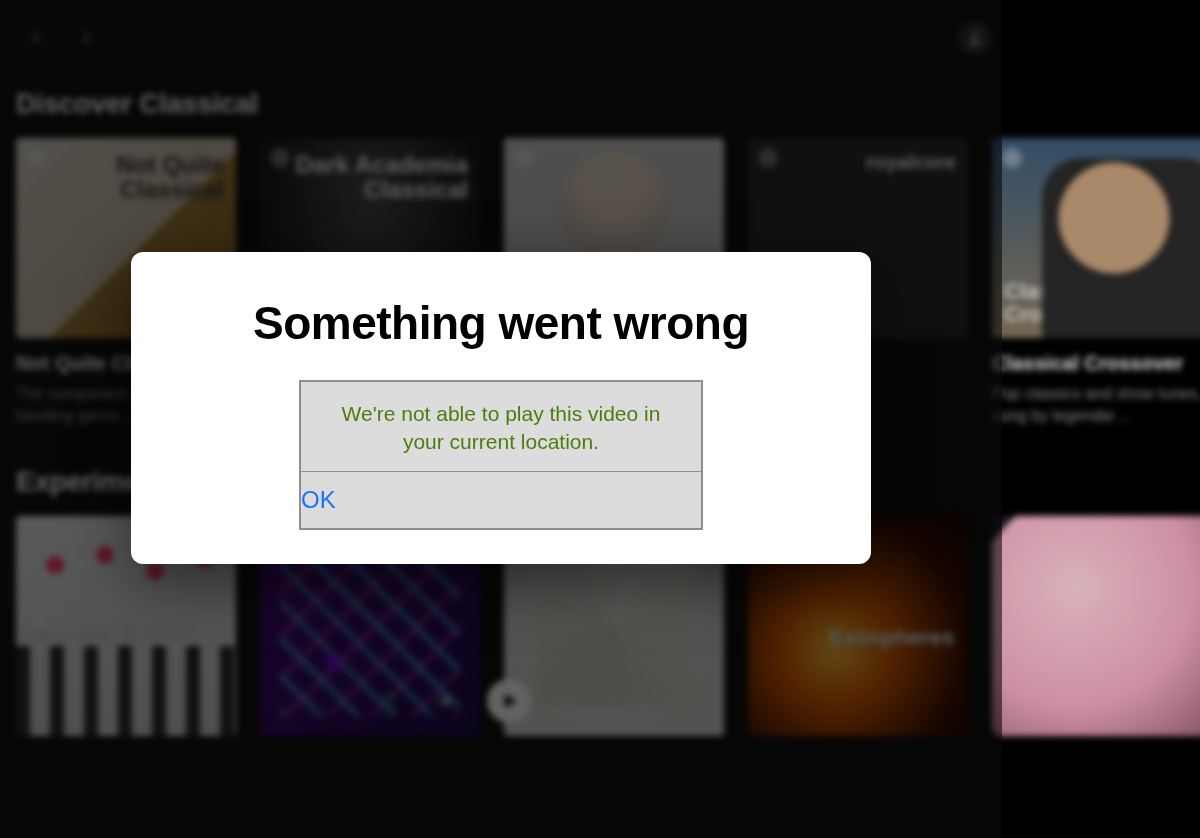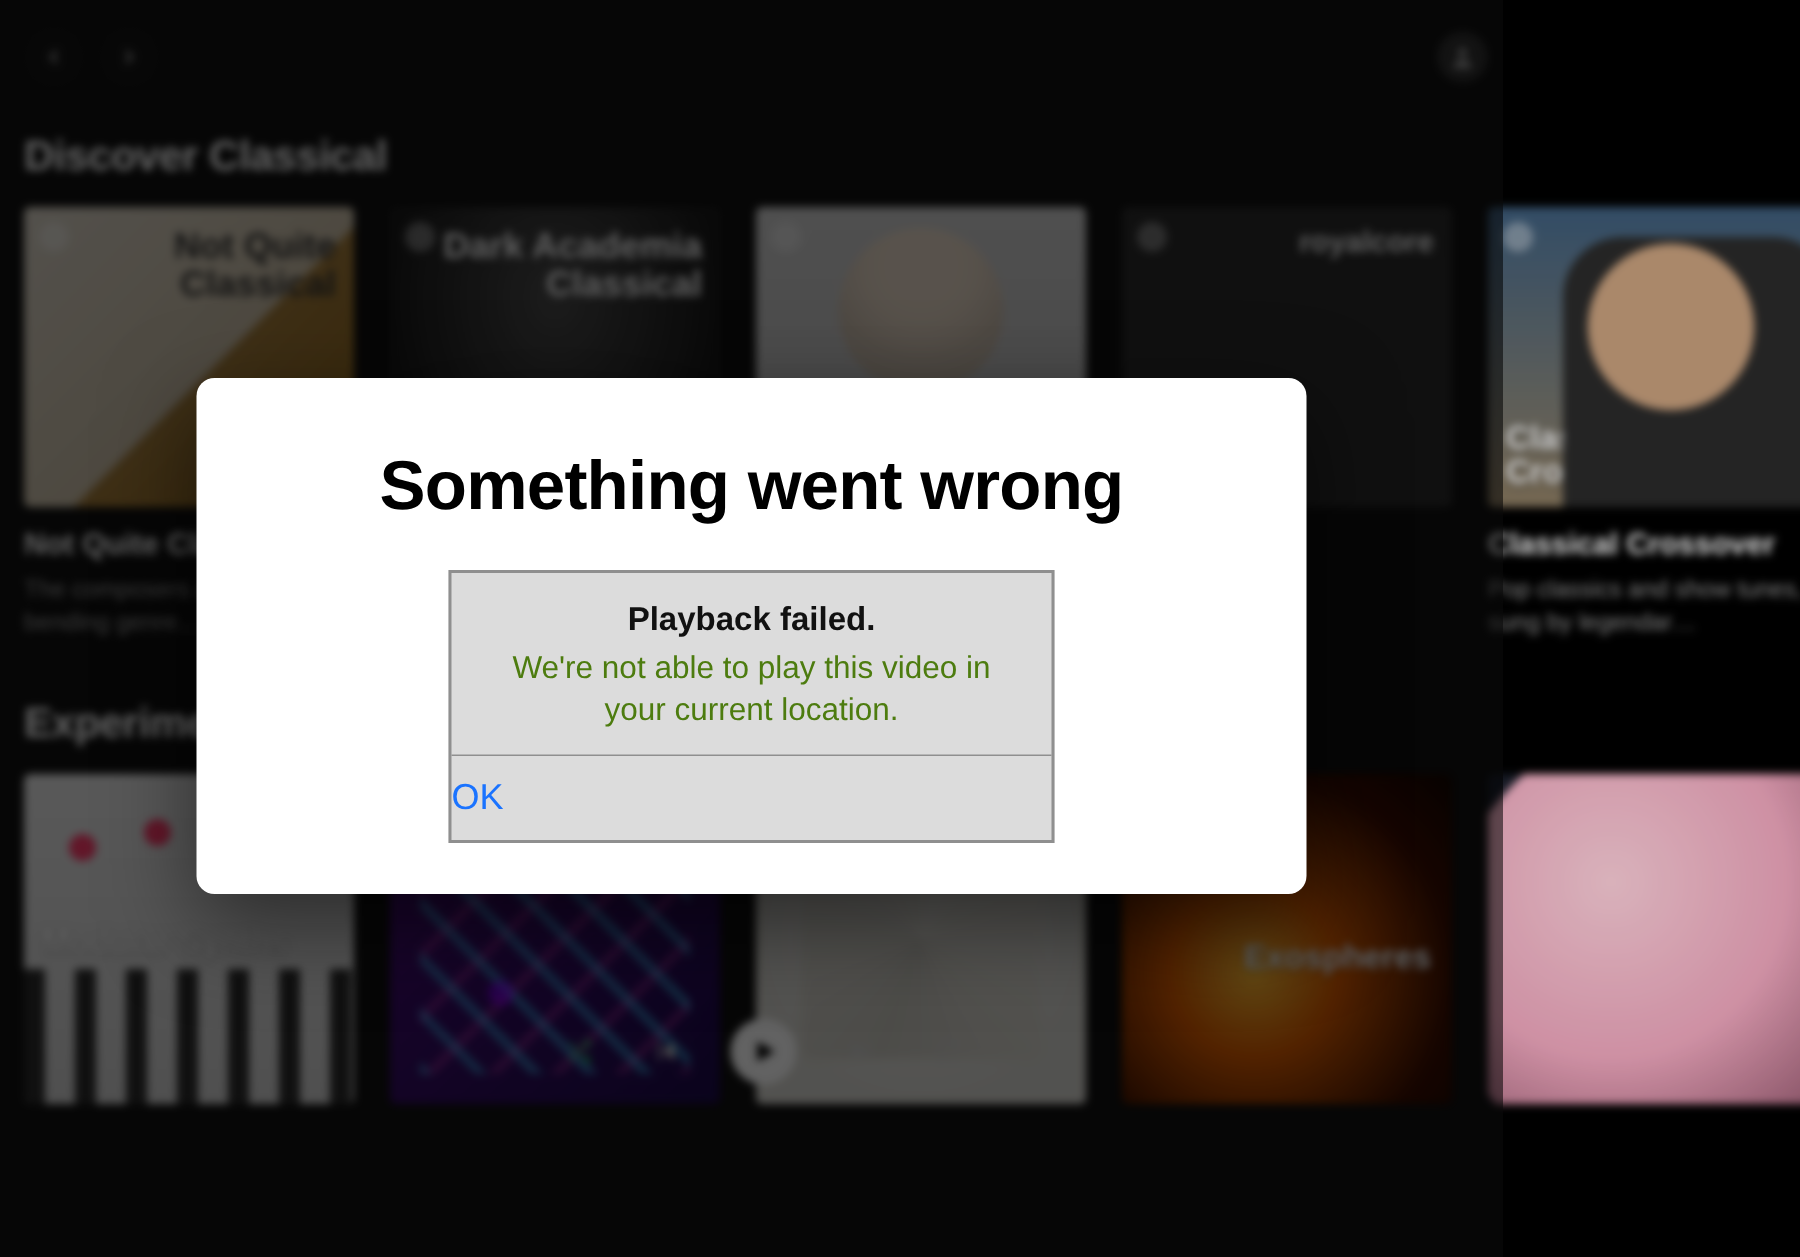--- a/index.html
+++ b/index.html
@@ -210,21 +210,20 @@
     </div>
   </div>
 
   <div class="dim-overlay"></div>
 
   <div class="modal-wrap">
     <div class="modal">
       <h1>Something went wrong</h1>
       <div class="inner-alert">
         <div class="inner-body">
-          <div class="ptitle">Playback failed.</div>
           <div class="pmsg">We're not able to play this video in your current location.</div>
         </div>
         <div class="inner-sep"></div>
         <div class="ok-btn">OK</div>
       </div>
     </div>
   </div>
 </div>
 
 </body></html>

